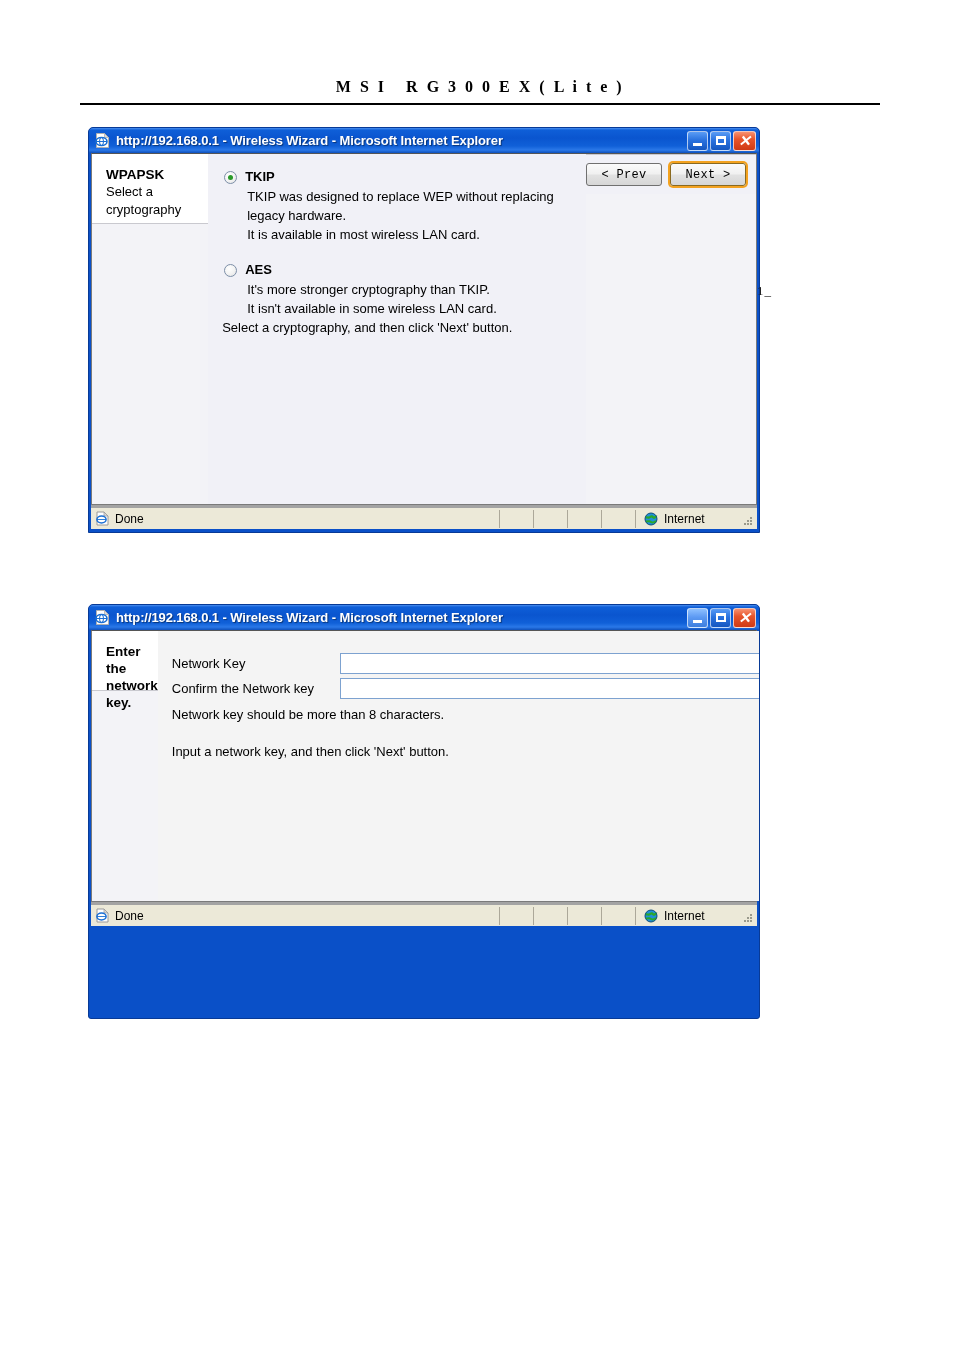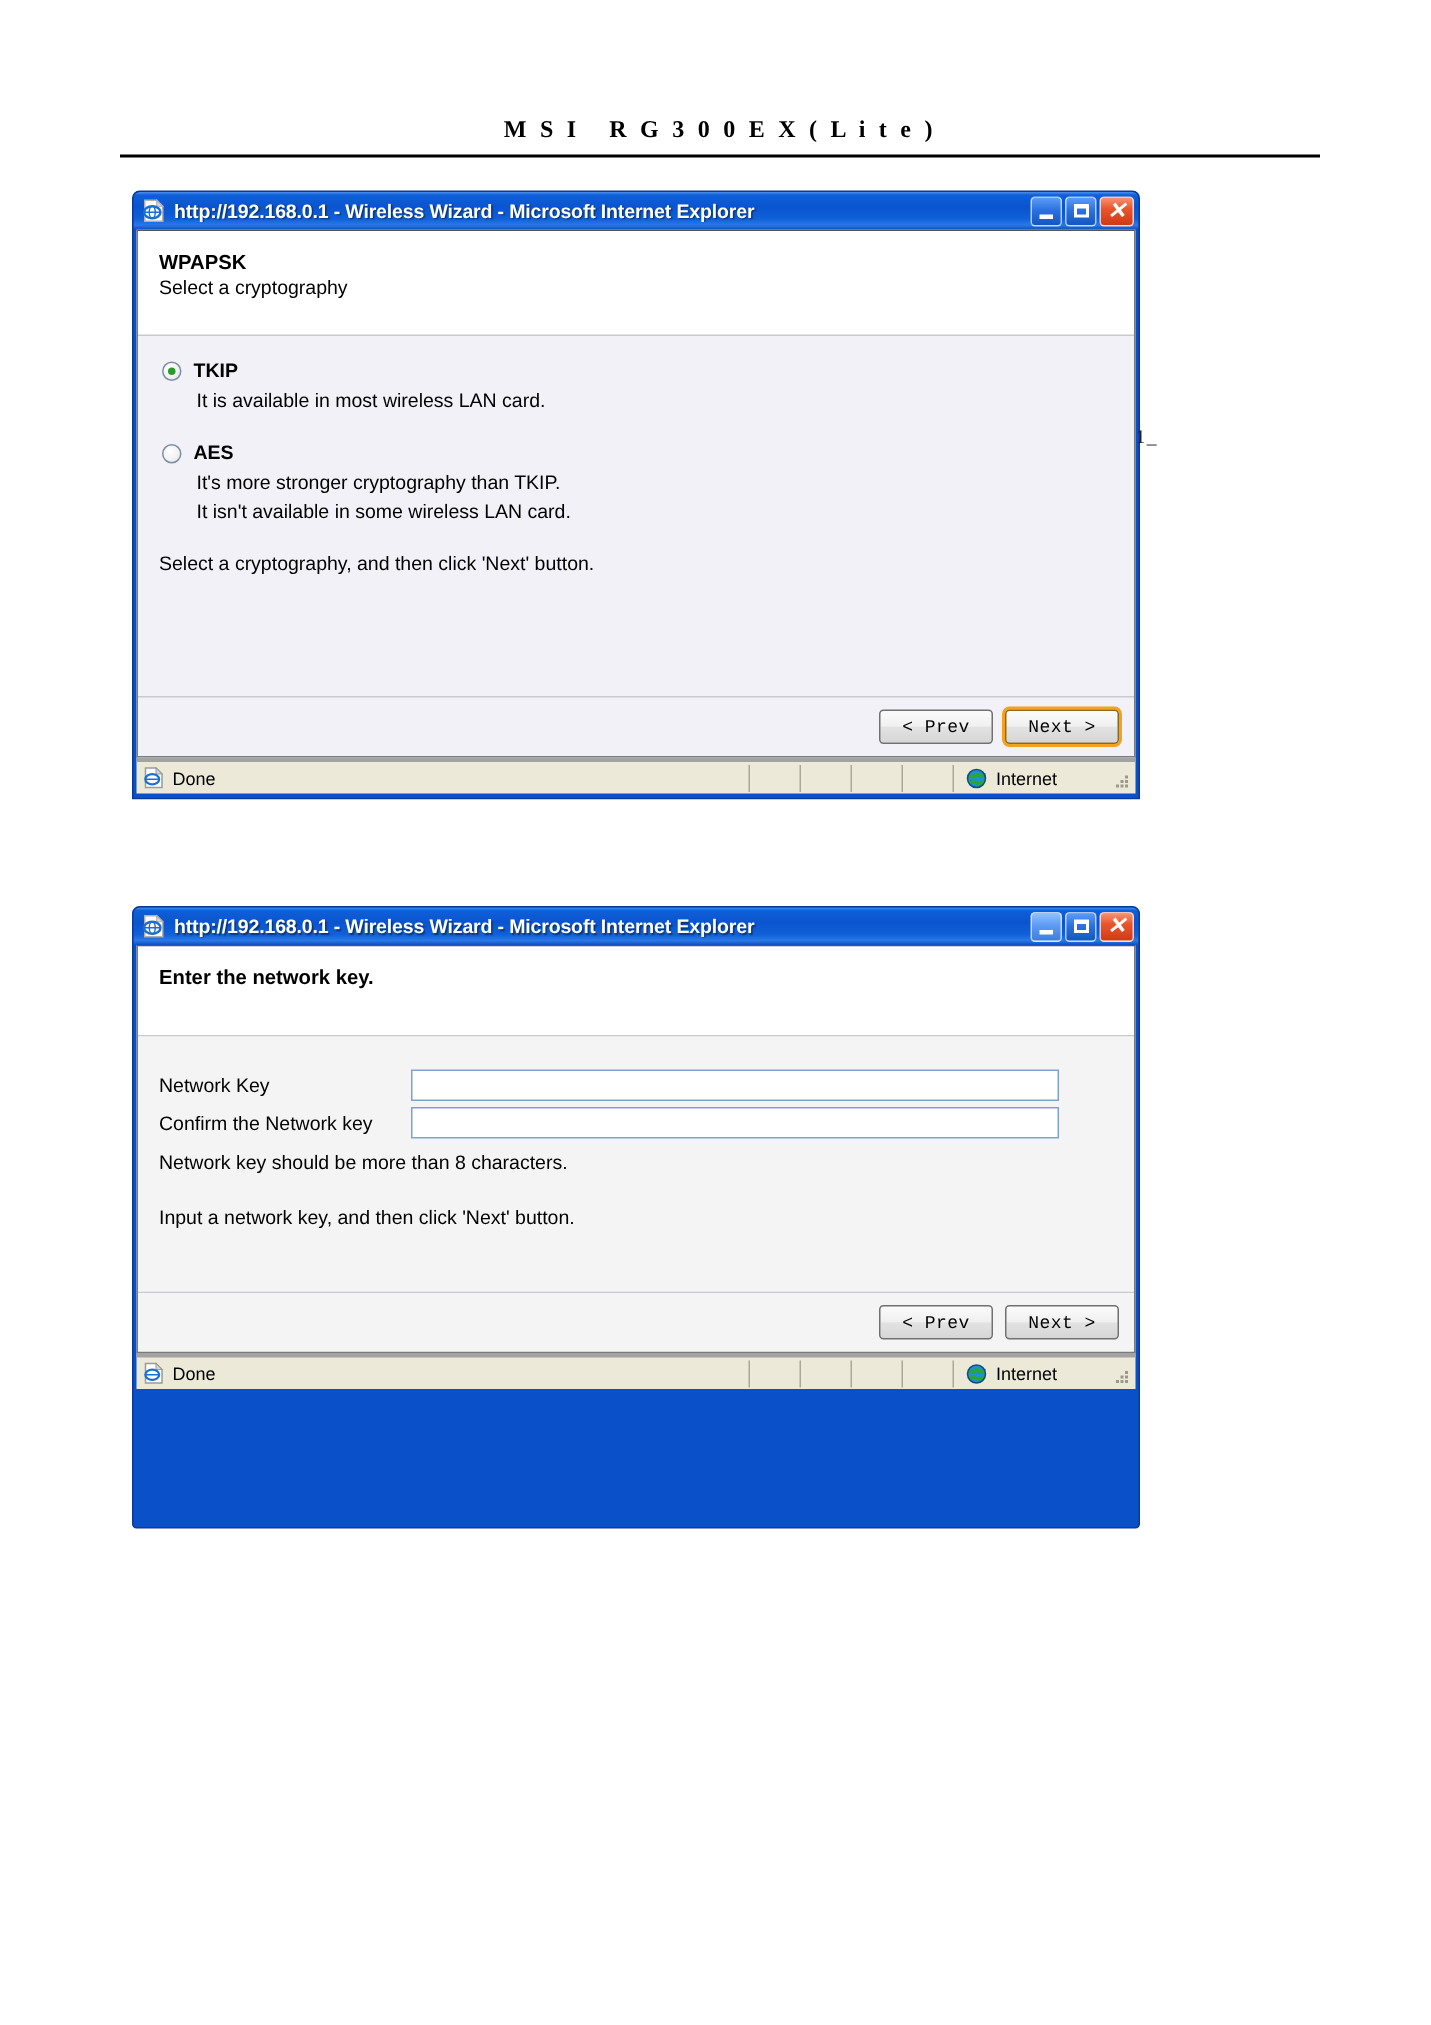--- a/index.html
+++ b/index.html
@@ -159,21 +159,21 @@
 
   
   .client {
     background: #f3f3f7;
     margin: 0 2px 0 2px;
     border: 1px solid #7a7a7a;
     border-top: 1px solid #555;
     box-sizing: border-box;
     position: relative;
     display: flex;
-    flex-direction: column;
+    flex-direction: row;
   }
   .win1 .client { height: 352px; }
   .win2 .client { height: 272px; }
 
   .pane-header {
     background: #ffffff;
     padding: 12px 0 0 14px;
     box-sizing: border-box;
     border-bottom: 1px solid #c9c9cf;
   }
@@ -240,21 +240,21 @@
     margin: 0 0 0 25px;
     font-size: 13px;
     color: #000;
     line-height: 19px;
   }
   .spacer-block { height: 18px; }
   .hint-text {
     font-size: 13px;
     color: #000;
     line-height: 19px;
-    margin-top: 16px;
+    margin-top: 0;
   }
 
   
   .form-row {
     display: flex;
     align-items: center;
     margin-bottom: 4px;
   }
   .form-label {
     font-size: 13px;
@@ -410,20 +410,21 @@
       <div class="pane-title">WPAPSK</div>
       <div class="pane-sub">Select a cryptography</div>
     </div>
 
     <div class="pane-body">
 
       <div class="radio-row">
         <span class="radio checked"></span>
         <span class="radio-label">TKIP</span>
       </div>
+      <div class="radio-desc">TKIP was designed to replace WEP without replacing legacy hardware.</div>
       <div class="radio-desc">It is available in most wireless LAN card.</div>
 
       <div class="spacer-block"></div>
 
       <div class="radio-row">
         <span class="radio"></span>
         <span class="radio-label">AES</span>
       </div>
       <div class="radio-desc">It's more stronger cryptography than TKIP.</div>
       <div class="radio-desc">It isn't available in some wireless LAN card.</div>

